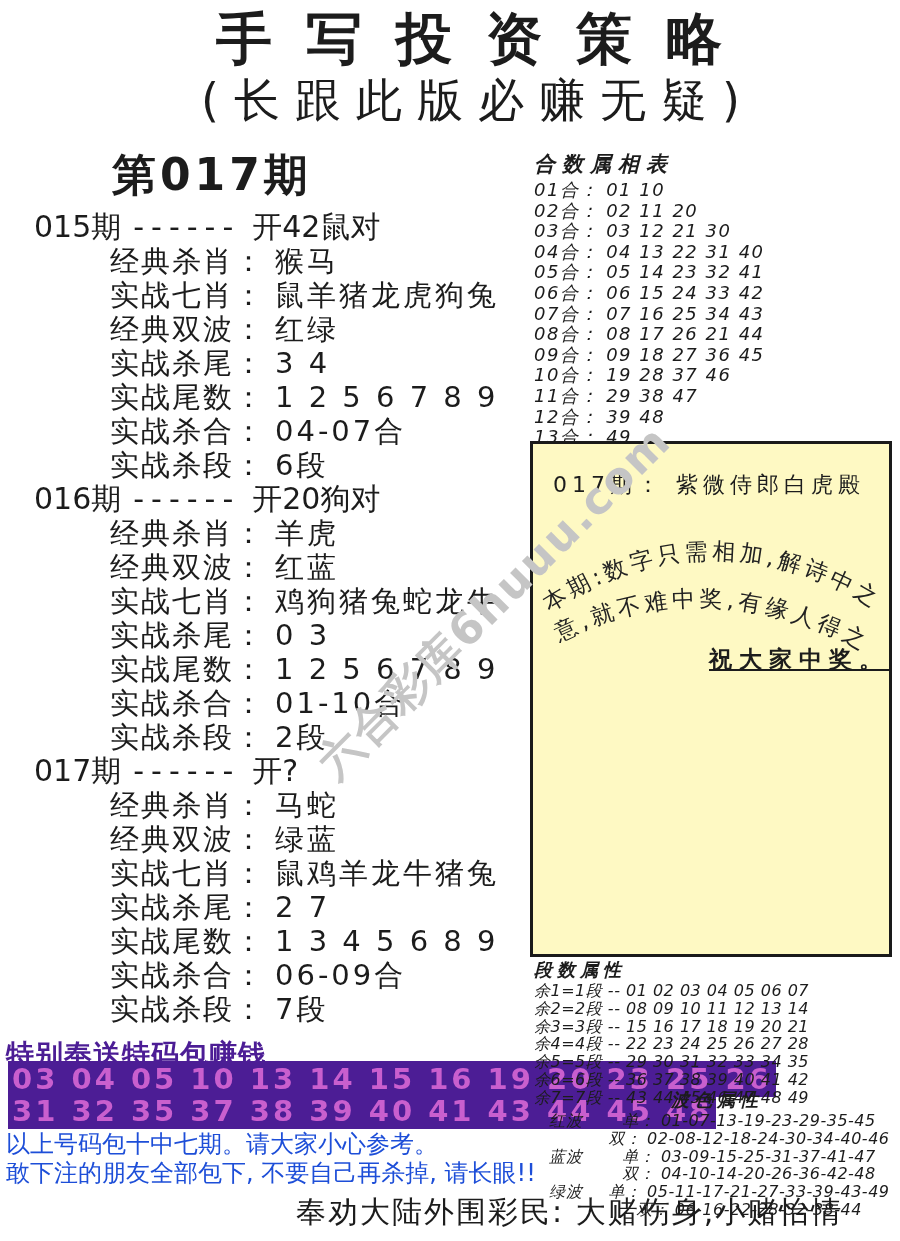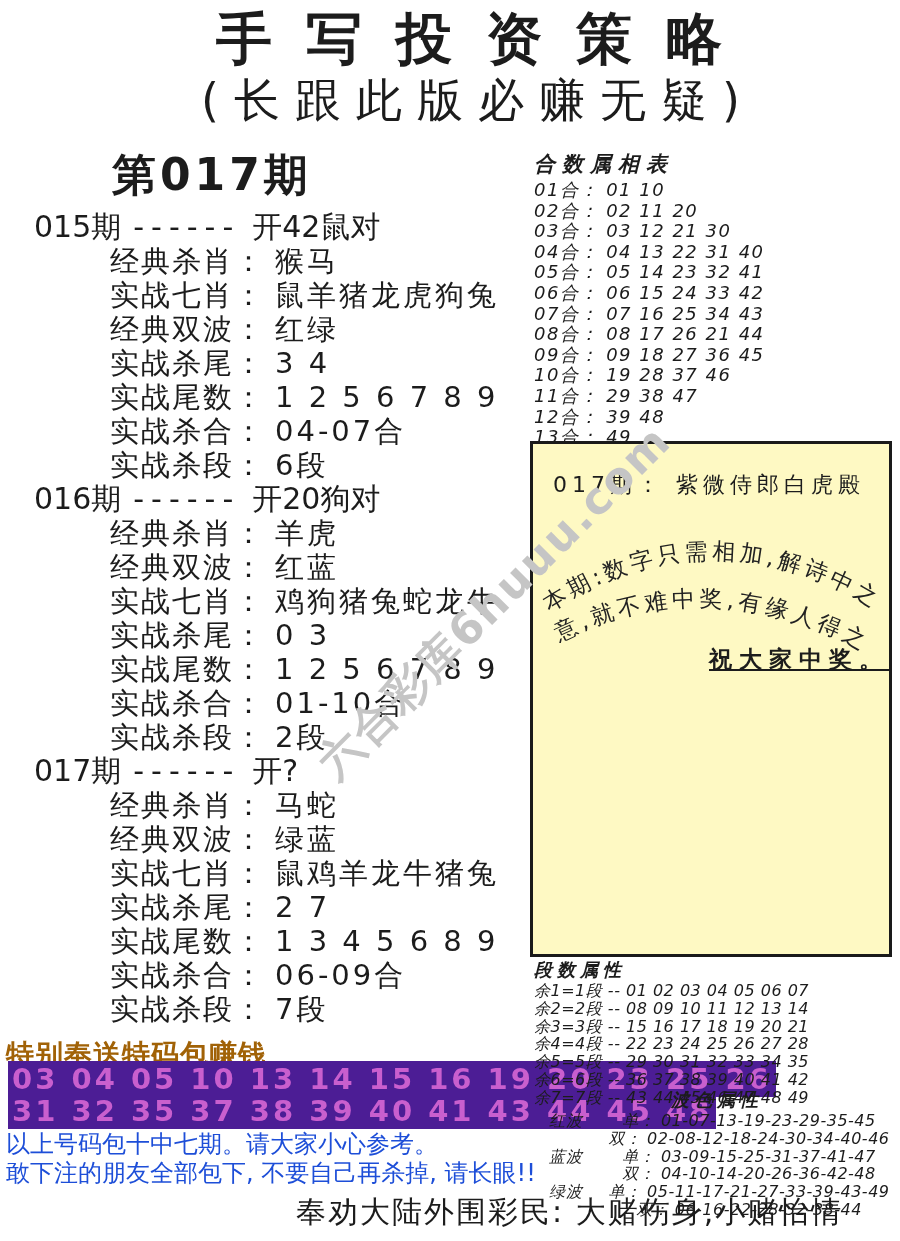--- a/index.html
+++ b/index.html
@@ -19,21 +19,21 @@
   .issue-heading{position:absolute;left:112px;top:146px;font-size:44px;font-weight:bold;letter-spacing:4px;}
   
   .sections{position:absolute;left:18px;top:210px;width:502px;}
   .section{height:272px;}
   .sec-header{font-size:30px;height:34px;line-height:34px;padding-left:16px;white-space:nowrap;}
   .sec-header .dashes{letter-spacing:7px;margin:0 12px;}
   .row{height:34px;line-height:34px;font-size:29px;padding-left:92px;white-space:nowrap;}
   .row .label{margin-right:10px;letter-spacing:2px;}
   .row .value{letter-spacing:3px;}
   
-  .special-title{position:absolute;left:6px;top:1036px;font-size:28px;font-weight:bold;color:#a16207;letter-spacing:1px;}
+  .special-title{position:absolute;left:6px;top:1036px;font-size:28px;font-weight:bold;color:#4c1d95;letter-spacing:1px;}
   .numbers-line{position:absolute;left:8px;white-space:nowrap;}
   .numbers-line.l1{top:1062px;}
   .numbers-line.l2{top:1094px;}
   .numbers-line span{
     font-size:29px;font-weight:bold;color:#c95fce;letter-spacing:3px;
     background:#4c1d95;padding:1px 4px;
   }
   .note{position:absolute;left:6px;font-size:24px;color:#1d4ed8;white-space:nowrap;}
   .note.n1{top:1128px;}
   .note.n2{top:1157px;}

